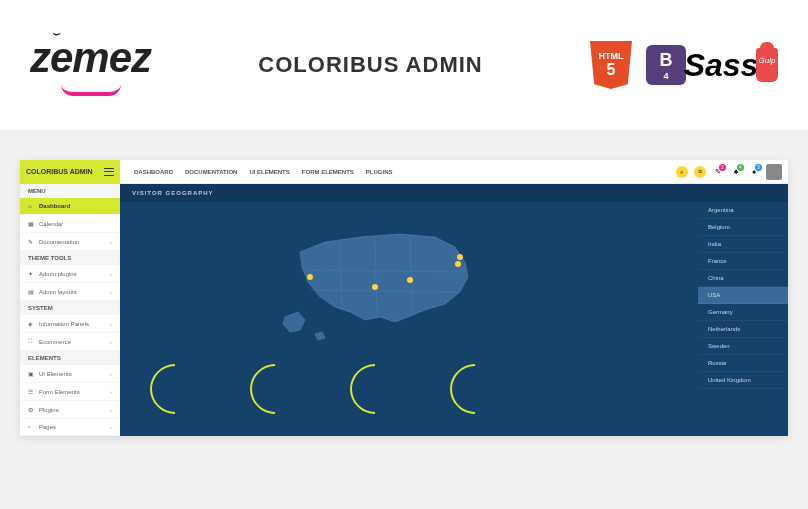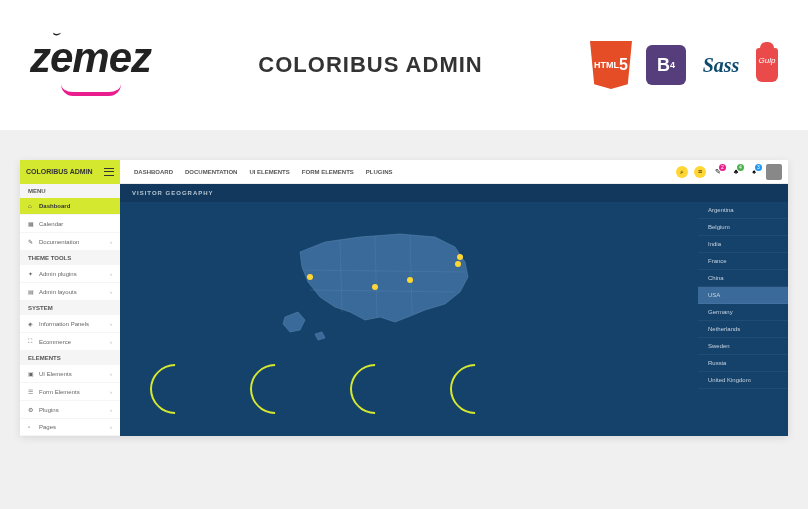--- a/index.html
+++ b/index.html
@@ -3,24 +3,24 @@
 <meta charset="utf-8">
 <style>
 *{margin:0;padding:0;box-sizing:border-box;font-family:Arial,sans-serif}
 body{background:#f0f0f0;width:808px;height:509px;overflow:hidden}
 .promo{background:#fff;height:130px;display:flex;align-items:center;padding:7px 30px;justify-content:space-between}
 .logo-zemez{font-size:42px;font-weight:900;color:#222;font-style:italic;letter-spacing:-1px}
 .logo-zemez .z2{color:#222}
 .smile{width:60px;height:12px;border-bottom:4px solid #e91e8c;border-radius:0 0 40px 40px;margin:2px auto 0}
 .promo-title{font-size:22px;font-weight:700;color:#333;letter-spacing:1px}
 .tech-icons{display:flex;gap:14px;align-items:center}
-.tech-icon{width:42px;height:48px;display:flex;flex-direction:row;align-items:center;justify-content:center;font-size:9px;font-weight:700;color:#fff}
+.tech-icon{width:42px;height:48px;display:flex;flex-direction:column;align-items:center;justify-content:center;font-size:9px;font-weight:700;color:#fff}
 .html5{background:#e44d26;clip-path:polygon(0 0,100% 0,90% 90%,50% 100%,10% 90%)}
 .bootstrap{background:#563d7c;border-radius:6px;width:40px;height:40px;font-size:18px}
-.sass{color:#0c4a6e;font-family:Liberation Serif, serif;font-style:italic;font-size:20px;background:none}
+.sass{color:#000000;font-family:Liberation Sans, sans-serif;font-style:italic;font-size:32px;background:none}
 .gulp-cup{width:22px;height:34px;background:#eb4a4b;border-radius:3px 3px 6px 6px;position:relative}
 .gulp-cup::before{content:'';position:absolute;top:-6px;left:4px;width:14px;height:6px;background:#eb4a4b;border-radius:6px 6px 0 0}
 .gulp-cup::after{content:'Gulp';position:absolute;top:8px;left:0;right:0;color:#fff;font-size:8px;font-style:italic;text-align:center}
 .app{margin:30px 20px 0;background:#fff;box-shadow:0 2px 8px rgba(0,0,0,0.1);font-size:8px}
 .topbar{display:flex;align-items:center;height:24px;border-bottom:1px solid #eee}
 .brand{background:#d4e82f;width:100px;height:24px;display:flex;align-items:center;justify-content:space-between;padding:0 6px;font-size:7px;font-weight:700;color:#333}
 .hamburger{width:10px;height:8px;display:flex;flex-direction:column;justify-content:space-between}
 .hamburger span{height:1px;background:#333}
 .topnav{display:flex;gap:12px;padding-left:14px;flex:1}
 .topnav-item{font-size:6px;color:#555;font-weight:600}

